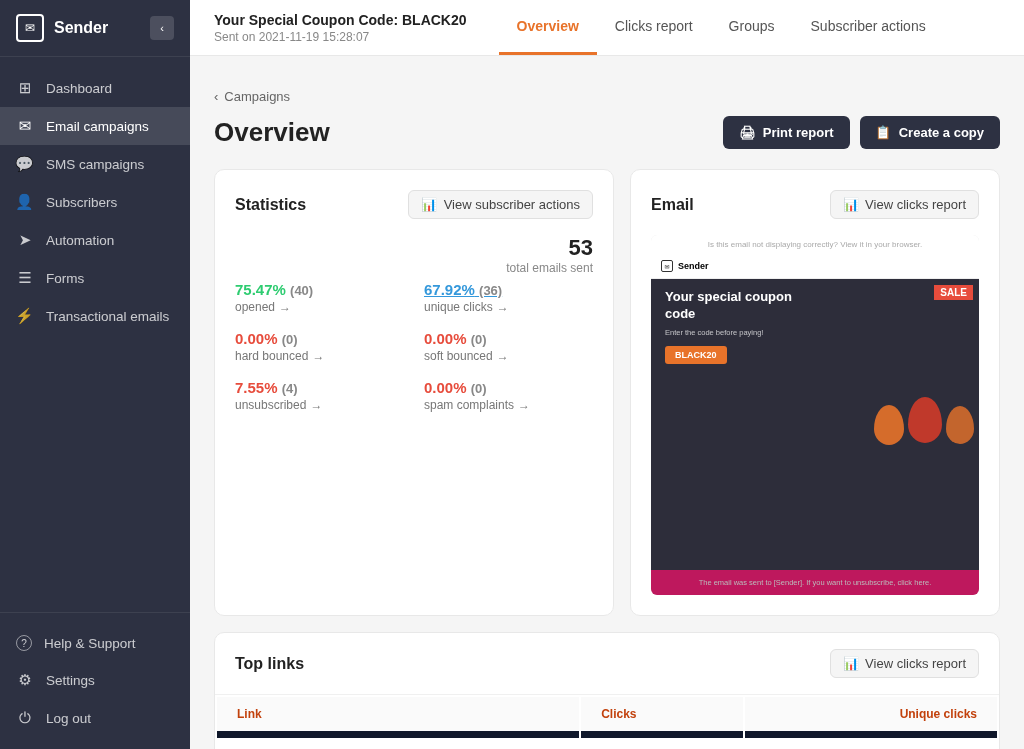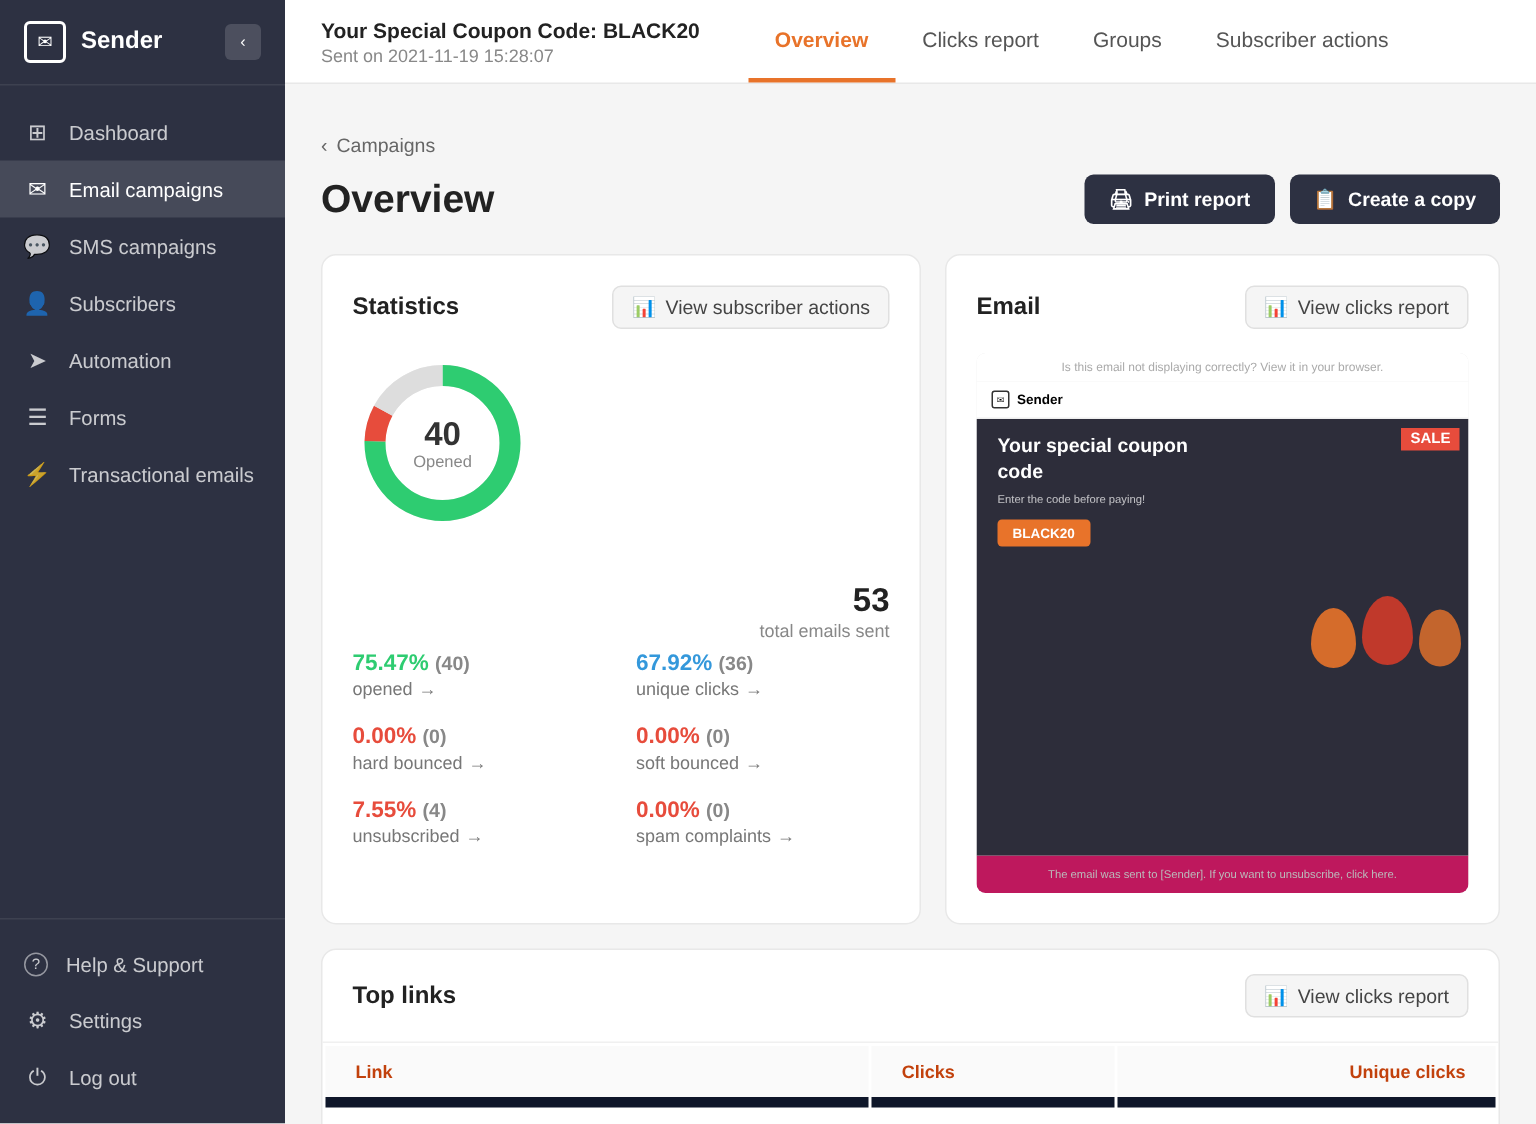--- a/index.html
+++ b/index.html
@@ -60,21 +60,21 @@
     .donut-number { font-size: 22px; font-weight: 700; color: #333; }
     .donut-label { font-size: 11px; color: #888; }
 
     
     .stats-total { margin-bottom: 6px; text-align: right; }
     .stats-total .number { font-size: 22px; font-weight: 800; color: #222; }
     .stats-total .label { font-size: 12px; color: #888; }
     .stats-grid { display: grid; grid-template-columns: 1fr 1fr; gap: 16px 20px; }
     .stat-item .pct { font-size: 15px; font-weight: 700; }
     .stat-item .pct.green { color: #2ecc71; }
-    .stat-item .pct.blue { color: #3498db; }
+    .stat-item .pct.blue { color: #3498db; text-decoration: underline; }
     .stat-item .pct.red { color: #e74c3c; }
     .stat-item .stat-label { font-size: 12px; color: #777; margin-top: 2px; display: flex; align-items: center; gap: 4px; }
     .arrow { font-size: 12px; }
 
     
     .email-preview { background: #f0f0f0; border-radius: 6px; overflow: hidden; height: 360px; display: flex; align-items: center; justify-content: center; }
 
     
     .top-links-card { background: #fff; border-radius: 10px; border: 1px solid #e8e8e8; }
     .top-links-header { display: flex; align-items: center; justify-content: space-between; padding: 16px 20px; border-bottom: 1px solid #f0f0f0; }
@@ -182,40 +182,20 @@
 
       <div class="card stat-card">
         <div class="card-header">
           <span class="card-title">Statistics</span>
           <div class="view-btn">
             <span>📊</span>
             <span>View subscriber actions</span>
           </div>
         </div>
 
-        <div style="display:flex;align-items:center;gap:20px;margin-bottom:16px;">
-          <div class="donut-container">
-            <svg class="donut-svg" width="120" height="120" viewBox="0 0 120 120">
-
-              <circle cx="60" cy="60" r="45" fill="none" stroke="#eee" stroke-width="14"></circle>
-
-              <circle cx="60" cy="60" r="45" fill="none" stroke="#2ecc71" stroke-width="14" stroke-dasharray="212.9 282.7" stroke-dashoffset="0"></circle>
-
-              <circle cx="60" cy="60" r="45" fill="none" stroke="#3498db" stroke-width="14" stroke-dasharray="0 282.7" stroke-dashoffset="-212.9"></circle>
-
-              <circle cx="60" cy="60" r="45" fill="none" stroke="#e74c3c" stroke-width="14" stroke-dasharray="21.3 282.7" stroke-dashoffset="-212.9"></circle>
-
-              <circle cx="60" cy="60" r="45" fill="none" stroke="#ddd" stroke-width="14" stroke-dasharray="49.5 282.7" stroke-dashoffset="-234.2"></circle>
-            </svg>
-            <div class="donut-center">
-              <div class="donut-number">40</div>
-              <div class="donut-label">Opened</div>
-            </div>
-          </div>
-        </div>
 
         <div class="stats-total">
           <div class="number">53</div>
           <div class="label">total emails sent</div>
         </div>
 
         <div class="stats-grid">
           <div class="stat-item">
             <div class="pct green">
               <span>75.47%</span> <span style="color:#888;font-size:13px;">(40)</span>

